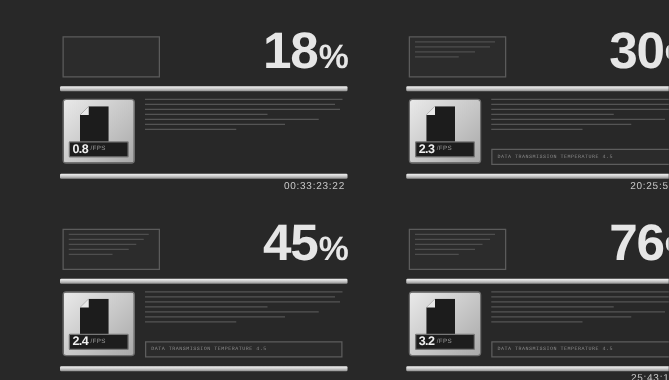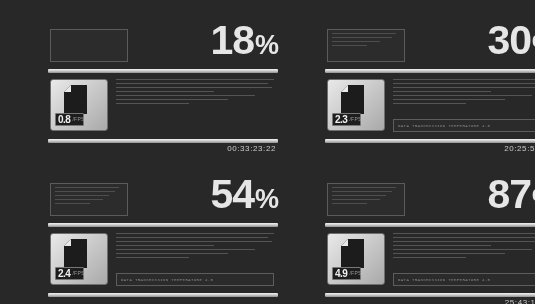--- a/index.html
+++ b/index.html
@@ -69,21 +69,21 @@
     border:1px solid #6e6e6e;
     border-radius:3px;
     box-sizing:border-box;
   }
   .pageicon{
     position:absolute;left:13px;top:5px;
     width:23px;height:29px;
   }
   .fpsbadge{
     position:absolute;left:4px;bottom:4px;
-    width:29px;height:13px;
+    width:48px;height:13px;
     background:#1d1d1d;
     border:1px solid #777;
     border-radius:1px;
     display:flex;align-items:center;
     padding-left:2px;
     box-sizing:border-box;
   }
   .fpsval{
     color:#f0f0f0;
     font-size:10px;
@@ -241,21 +241,21 @@
   <div class="panel p3">
     <div class="toprow">
       <div class="notebox">
         <div class="noteline w1"></div>
         <div class="noteline w2"></div>
         <div class="noteline w4"></div>
         <div class="noteline w3"></div>
         <div class="noteline w5"></div>
       </div>
       <div class="pct">
-        <span>54</span><span class="sym">%</span>
+        <span>45</span><span class="sym">%</span>
       </div>
     </div>
 
     <div class="bar"></div>
 
     <div class="midrow">
       <div class="filecard">
         <svg class="pageicon" viewBox="0 0 23 29">
           <path d="M7 0 H23 V29 H0 V7 Z" fill="#1c1c1c"></path>
           <path d="M7 0 L0 7 H7 Z" fill="#e9e9e9"></path>
@@ -286,34 +286,34 @@
   <div class="panel p4">
     <div class="toprow">
       <div class="notebox">
         <div class="noteline w1"></div>
         <div class="noteline w2"></div>
         <div class="noteline w4"></div>
         <div class="noteline w3"></div>
         <div class="noteline w5"></div>
       </div>
       <div class="pct">
-        <span>87</span><span class="sym">%</span>
+        <span>76</span><span class="sym">%</span>
       </div>
     </div>
 
     <div class="bar"></div>
 
     <div class="midrow">
       <div class="filecard">
         <svg class="pageicon" viewBox="0 0 23 29">
           <path d="M7 0 H23 V29 H0 V7 Z" fill="#1c1c1c"></path>
           <path d="M7 0 L0 7 H7 Z" fill="#e9e9e9"></path>
         </svg>
         <div class="fpsbadge">
-          <span class="fpsval">4.9</span>
+          <span class="fpsval">3.2</span>
           <span class="fpsunit">/FPS</span>
         </div>
       </div>
       <div class="microblock">
         <div class="microline a"></div>
         <div class="microline b"></div>
         <div class="microline c"></div>
         <div class="microline d"></div>
         <div class="microline e"></div>
         <div class="microline f"></div>

